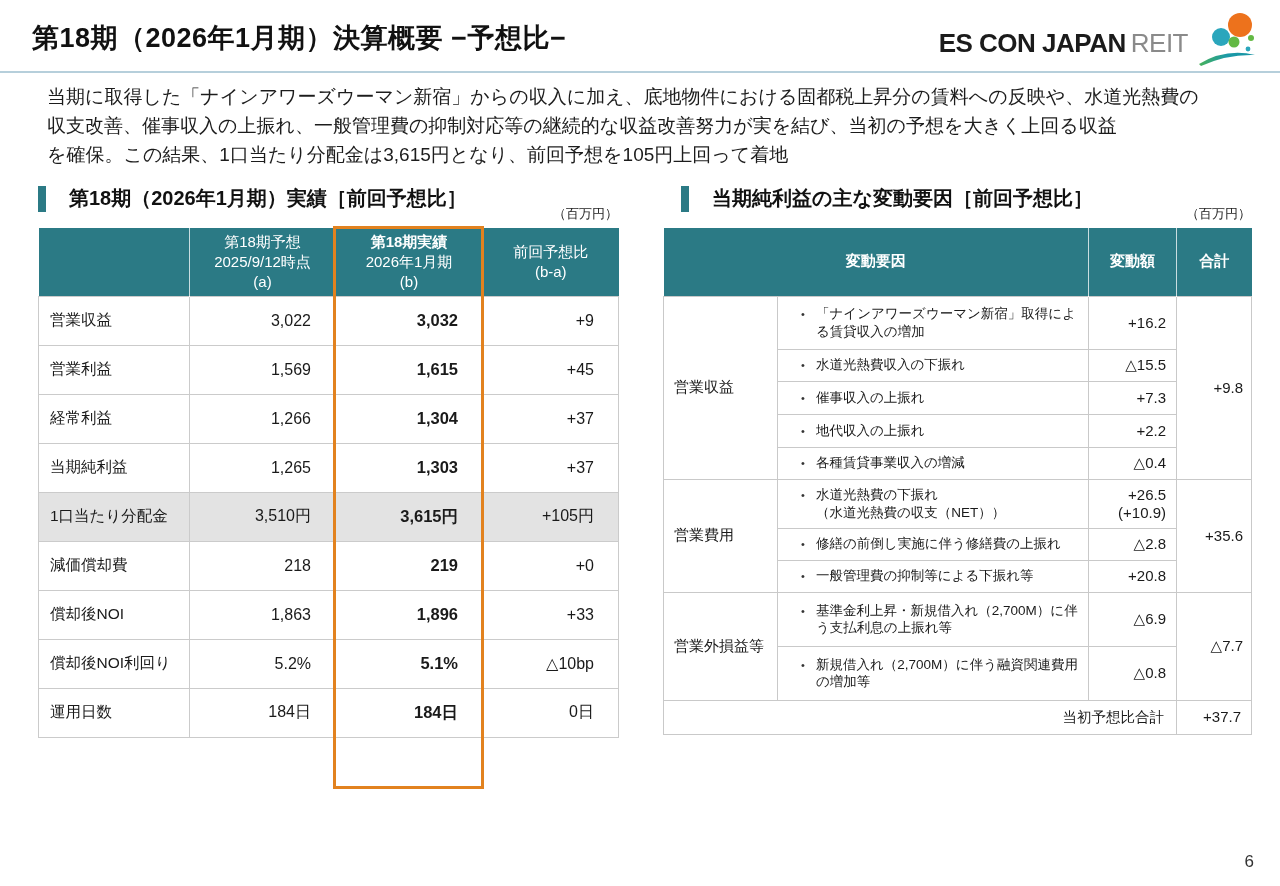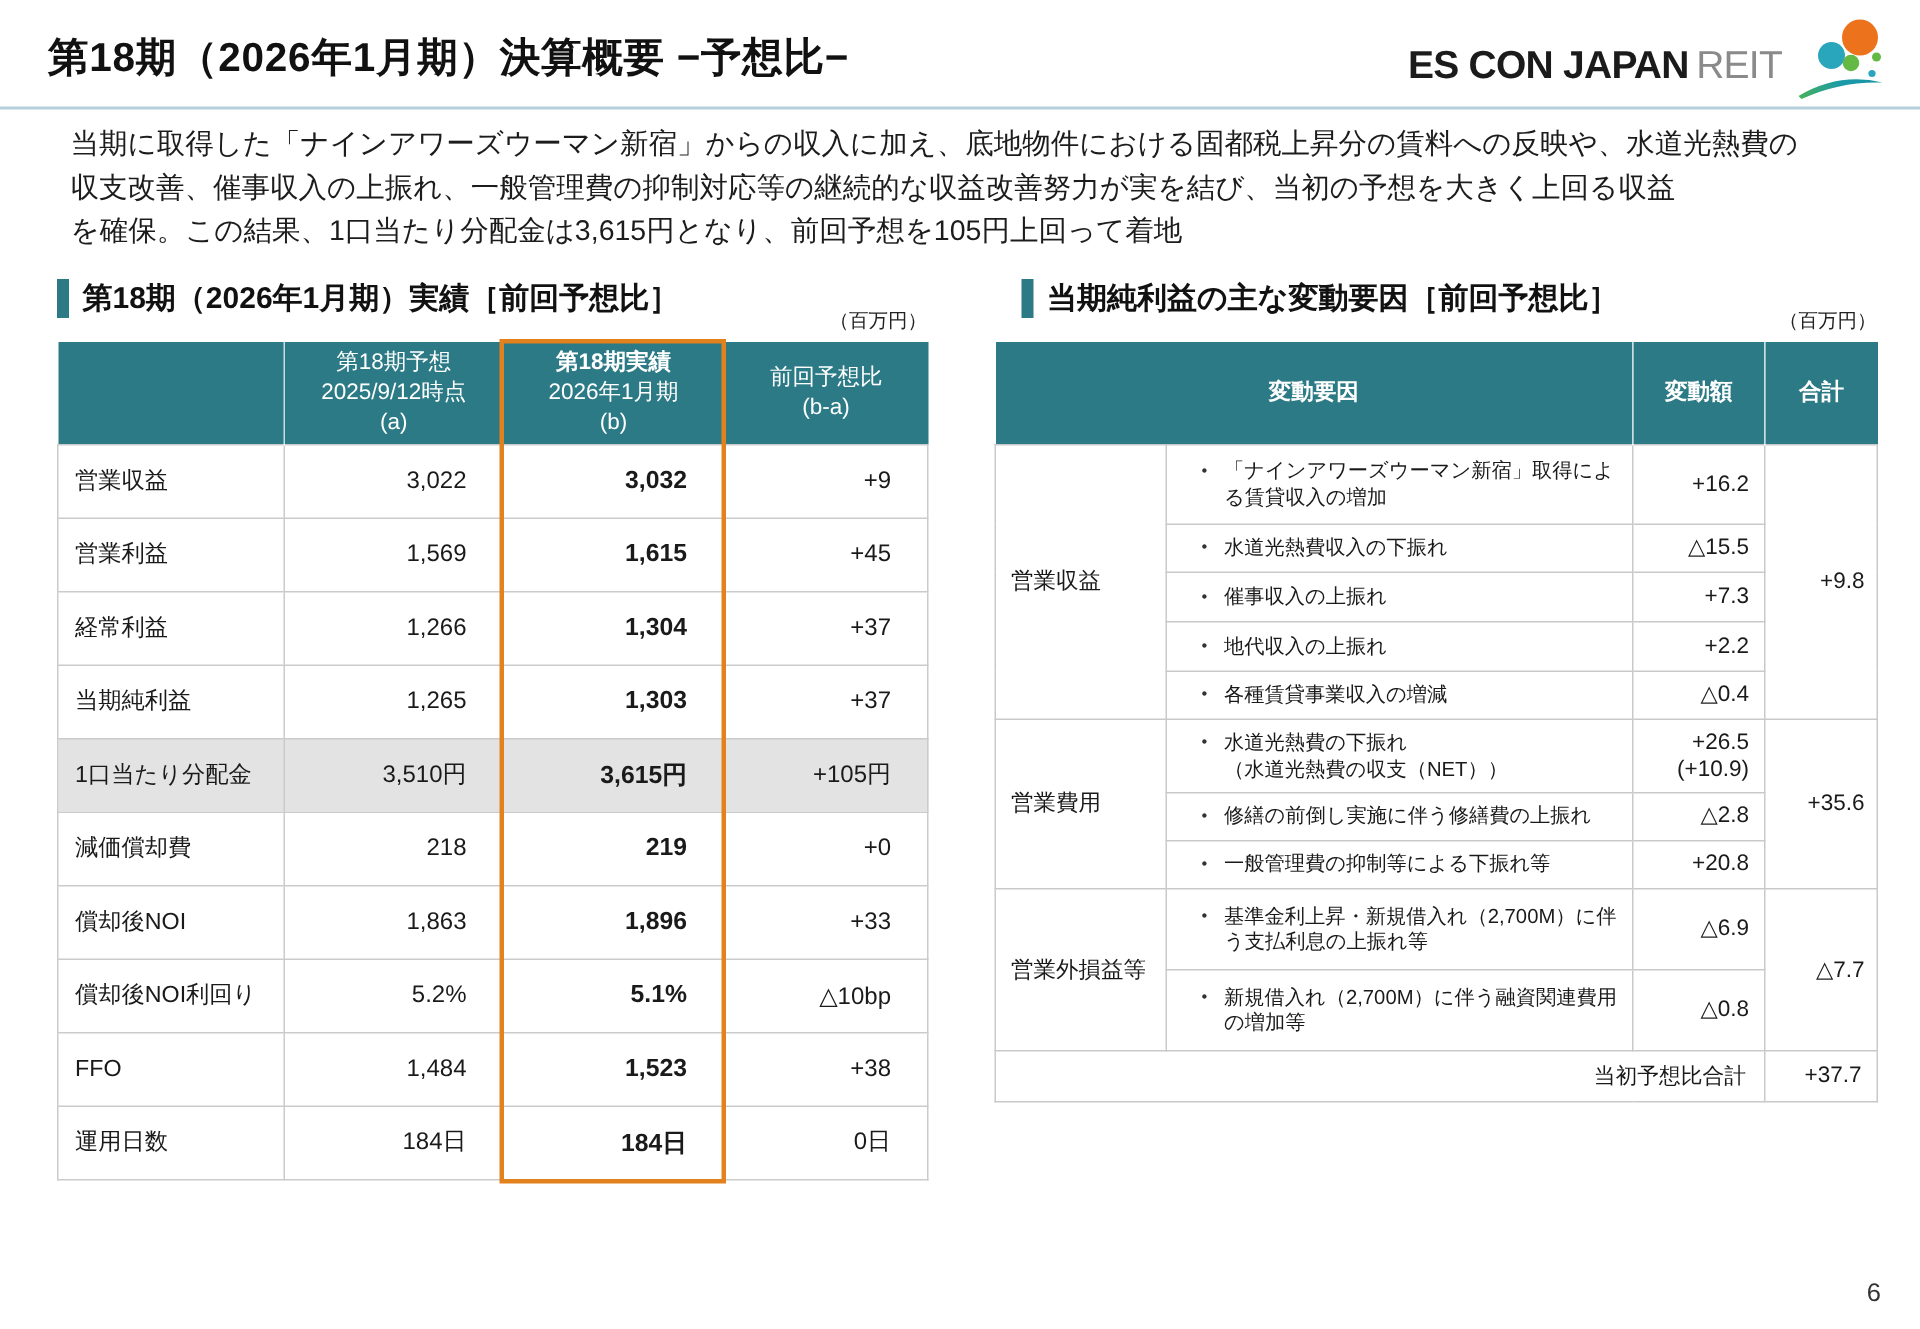--- a/index.html
+++ b/index.html
@@ -13,21 +13,21 @@
   .brand { position:absolute; top:10px; right:22px; display:flex; align-items:center; gap:8px; height:58px; }
   .brand-text { font-size:26px; letter-spacing:-0.5px; white-space:nowrap; padding-top:8px; }
   .brand-main { font-weight:bold; color:#1b1b1b; }
   .brand-sub { color:#8a8a8a; font-weight:normal; margin-left:5px; }
 
   
   .intro { position:absolute; left:35px; top:82px; width:1220px; font-size:19px; line-height:29px; color:#1c1c1c;margin-left:12px; }
   .intro div { white-space:nowrap; }
 
   
-  .section-title { position:absolute; display:flex; align-items:center; gap:9px; font-size:20px; font-weight:bold; color:#111; }
+  .section-title { position:absolute; display:flex; align-items:center; gap:23px; font-size:20px; font-weight:bold; color:#111; }
   .st-left { left:38px; top:185px; }
   .st-right { left:681px; top:185px; }
   .title-bar { width:8px; height:26px; background:var(--teal,#2b7a85); flex:0 0 auto; }
   .unit-label { position:absolute; font-size:13px; color:#222; text-align:right; }
   .unit-left { left:38px; top:205px; width:580px; }
   .unit-right { left:663px; top:205px; width:588px; }
 
   
   table { border-collapse:collapse; table-layout:fixed; }
   th, td { box-sizing:border-box; }
@@ -179,26 +179,20 @@
           <td class="num actual">1,896</td>
           <td class="num">+33</td>
         </tr>
         <tr>
           <td class="lbl">償却後NOI利回り</td>
           <td class="num">5.2%</td>
           <td class="num actual">5.1%</td>
           <td class="num">△10bp</td>
         </tr>
         <tr>
-          <td class="lbl">FFO</td>
-          <td class="num">1,484</td>
-          <td class="num actual">1,523</td>
-          <td class="num">+38</td>
-        </tr>
-        <tr>
           <td class="lbl">運用日数</td>
           <td class="num">184日</td>
           <td class="num actual">184日</td>
           <td class="num">0日</td>
         </tr>
       </tbody>
     </table>
     <div class="orange-box"></div>
   </div>
 

